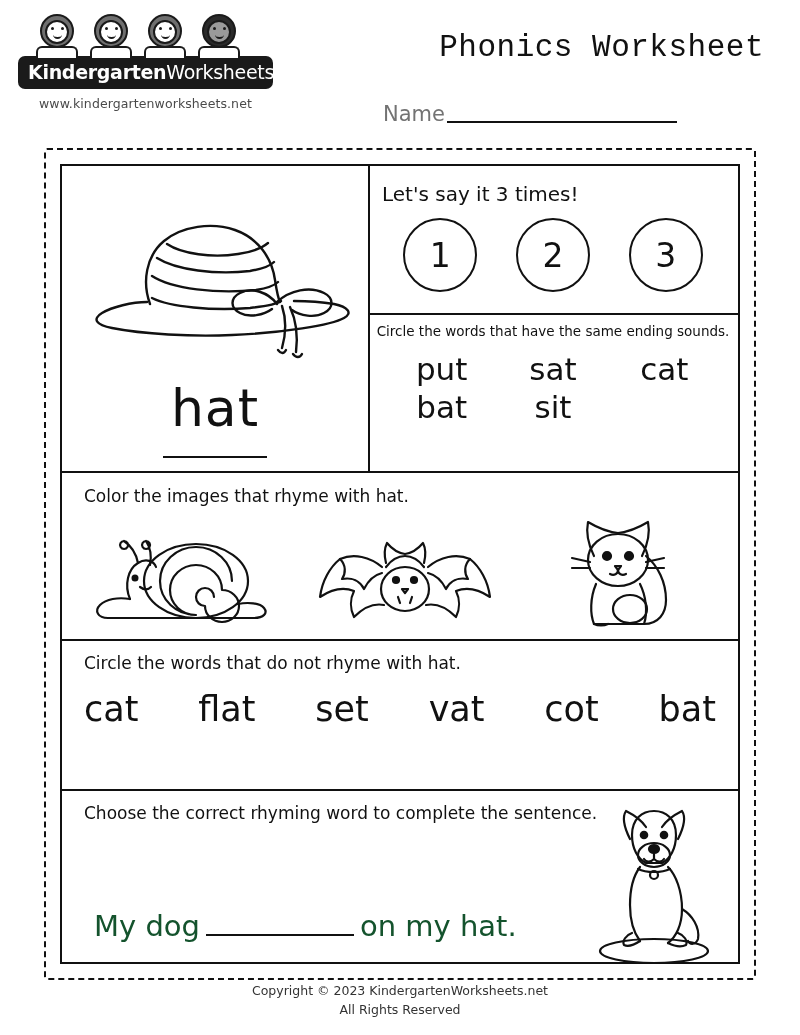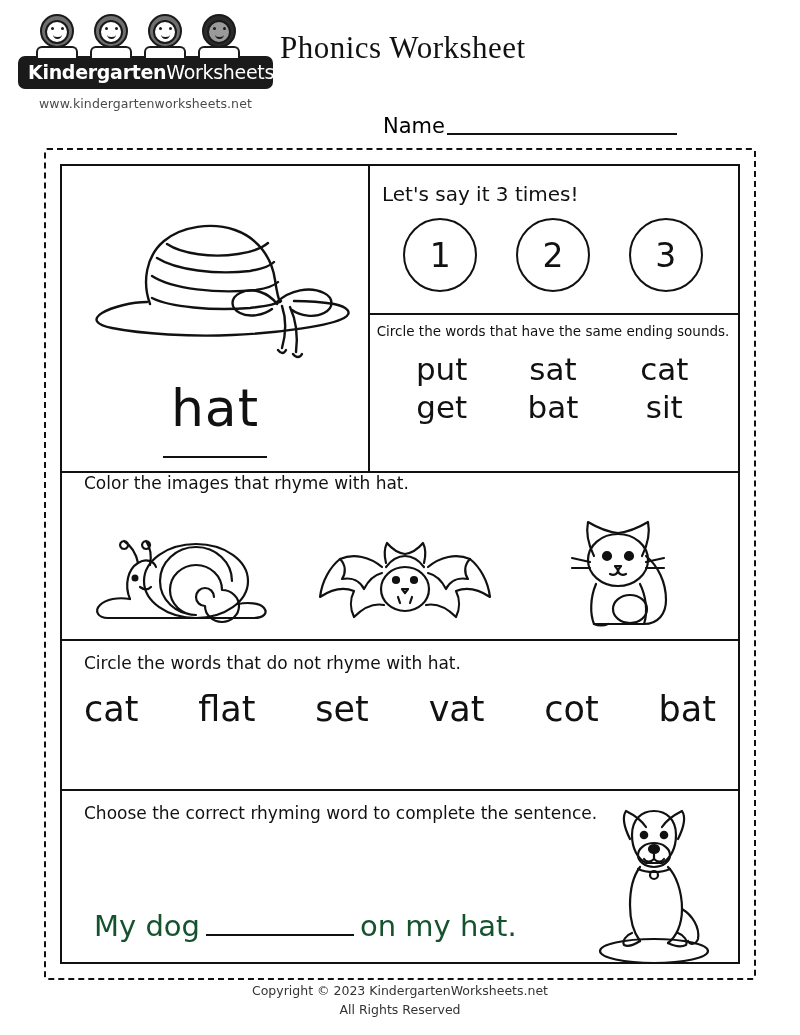--- a/index.html
+++ b/index.html
@@ -116,37 +116,37 @@
   .logo-url {
     margin-top: 7px;
     text-align: center;
     font-size: 12.5px;
     color: #4a4a4a;
     letter-spacing: 0.1px;
   }
 
   .title {
     position: absolute;
-    left: 280px;
+    left: 264px;
     top: 30px;
     width: 500px;
-    text-align: left;
-    font-family: Liberation Serif, serif;
+    text-align: right;
+    font-family: Liberation Mono, monospace;
     font-size: 31px;
     letter-spacing: 0.5px;
     color: #111;
   }
   .name-line {
     position: absolute;
     left: 280px;
-    top: 114px;
+    top: 102px;
     width: 500px;
     text-align: center;
     font-size: 21px;
-    color: #000000;
+    color: #737373;
   }
   .name-line .blank {
     display: inline-block;
     width: 230px;
     border-bottom: 2px solid #111;
     height: 20px;
     margin-left: 2px;
     vertical-align: -2px;
   }
 
@@ -260,21 +260,21 @@
     font-size: 31px;
     color: #111;
   }
 
   
   .row2 { top: 307px; height: 166px; }
   .instr {
     font-size: 17px;
     color: #111;
   }
-  .row2 .instr { position: absolute; left: 22px; top: 0; }
+  .row2 .instr { position: absolute; left: 22px; top: 13px; }
   .pics {
     position: absolute;
     left: 10px; right: 10px; top: 40px; height: 120px;
     display: flex;
     align-items: flex-end;
     justify-content: space-around;
   }
 
   
   .row3 { top: 475px; height: 148px; text-align: center; }
@@ -419,21 +419,20 @@
         </div>
 
         <div class="divider-h" style="top:147px; left:306px;"></div>
 
         <div class="end-cell">
           <div class="end-instr">Circle the words that have the same ending sounds.</div>
           <div class="end-words">
             <span>put</span>
             <span>sat</span>
             <span>cat</span>
-            <span>get</span>
             <span>bat</span>
             <span>sit</span>
           </div>
         </div>
       </div>
 
       <div class="divider-h" style="top:305px;"></div>
 
       <div class="row row2">
         <div class="instr">Color the images that rhyme with hat.</div>

